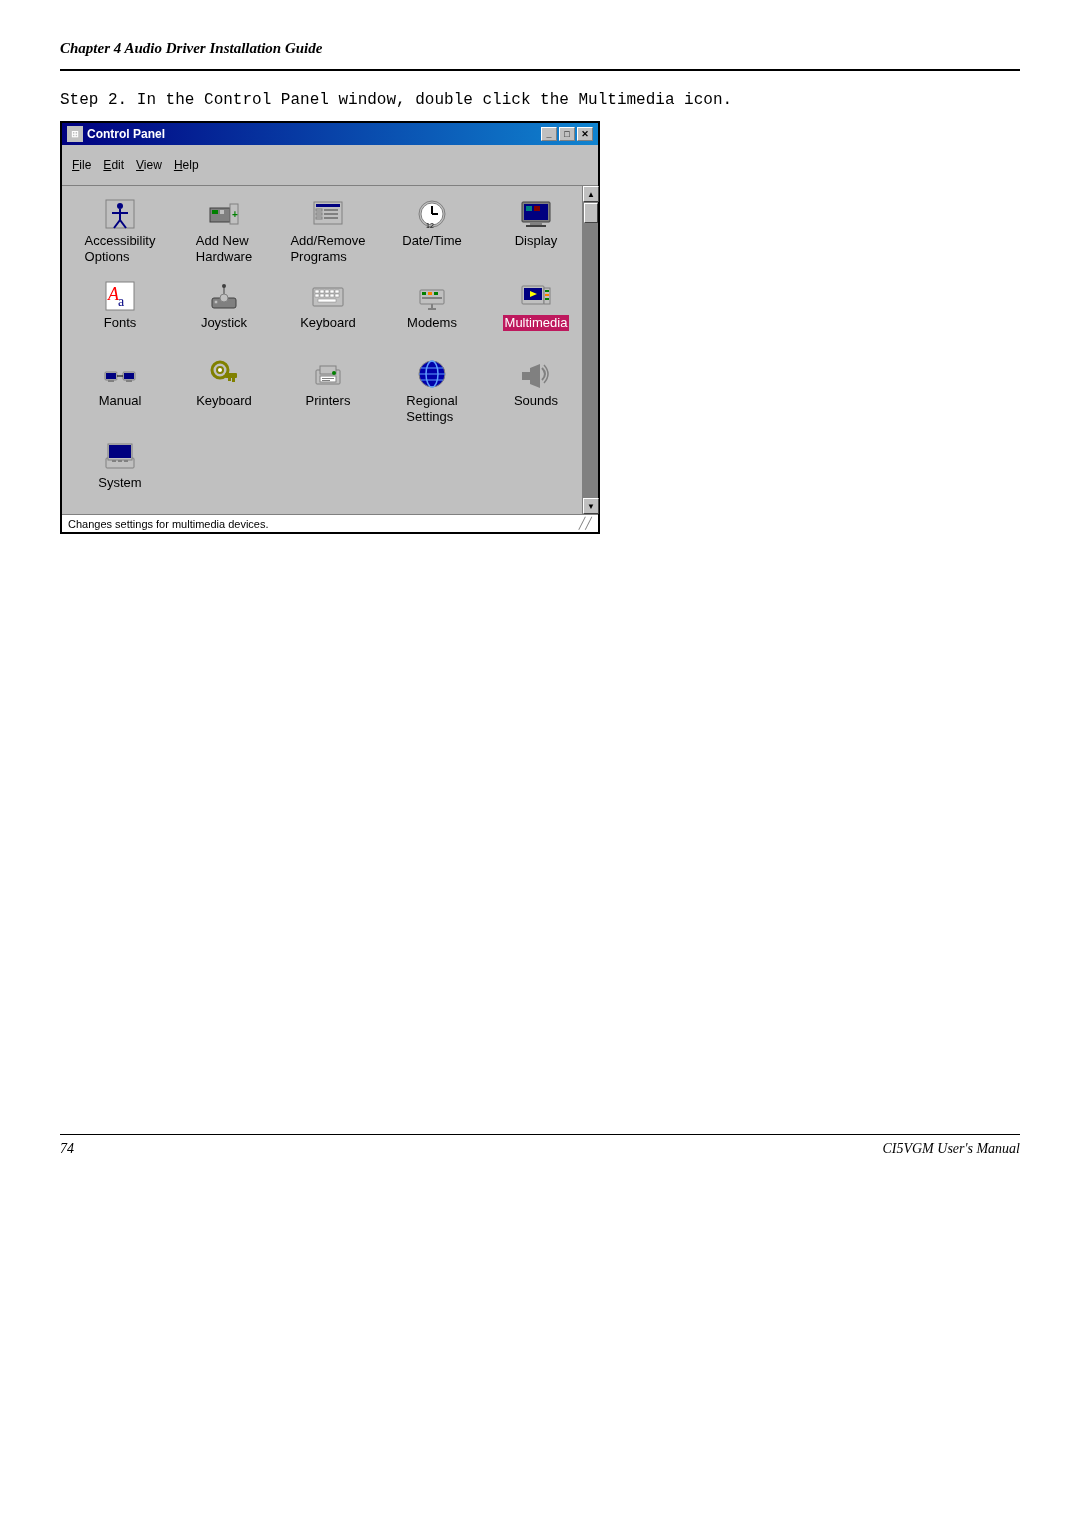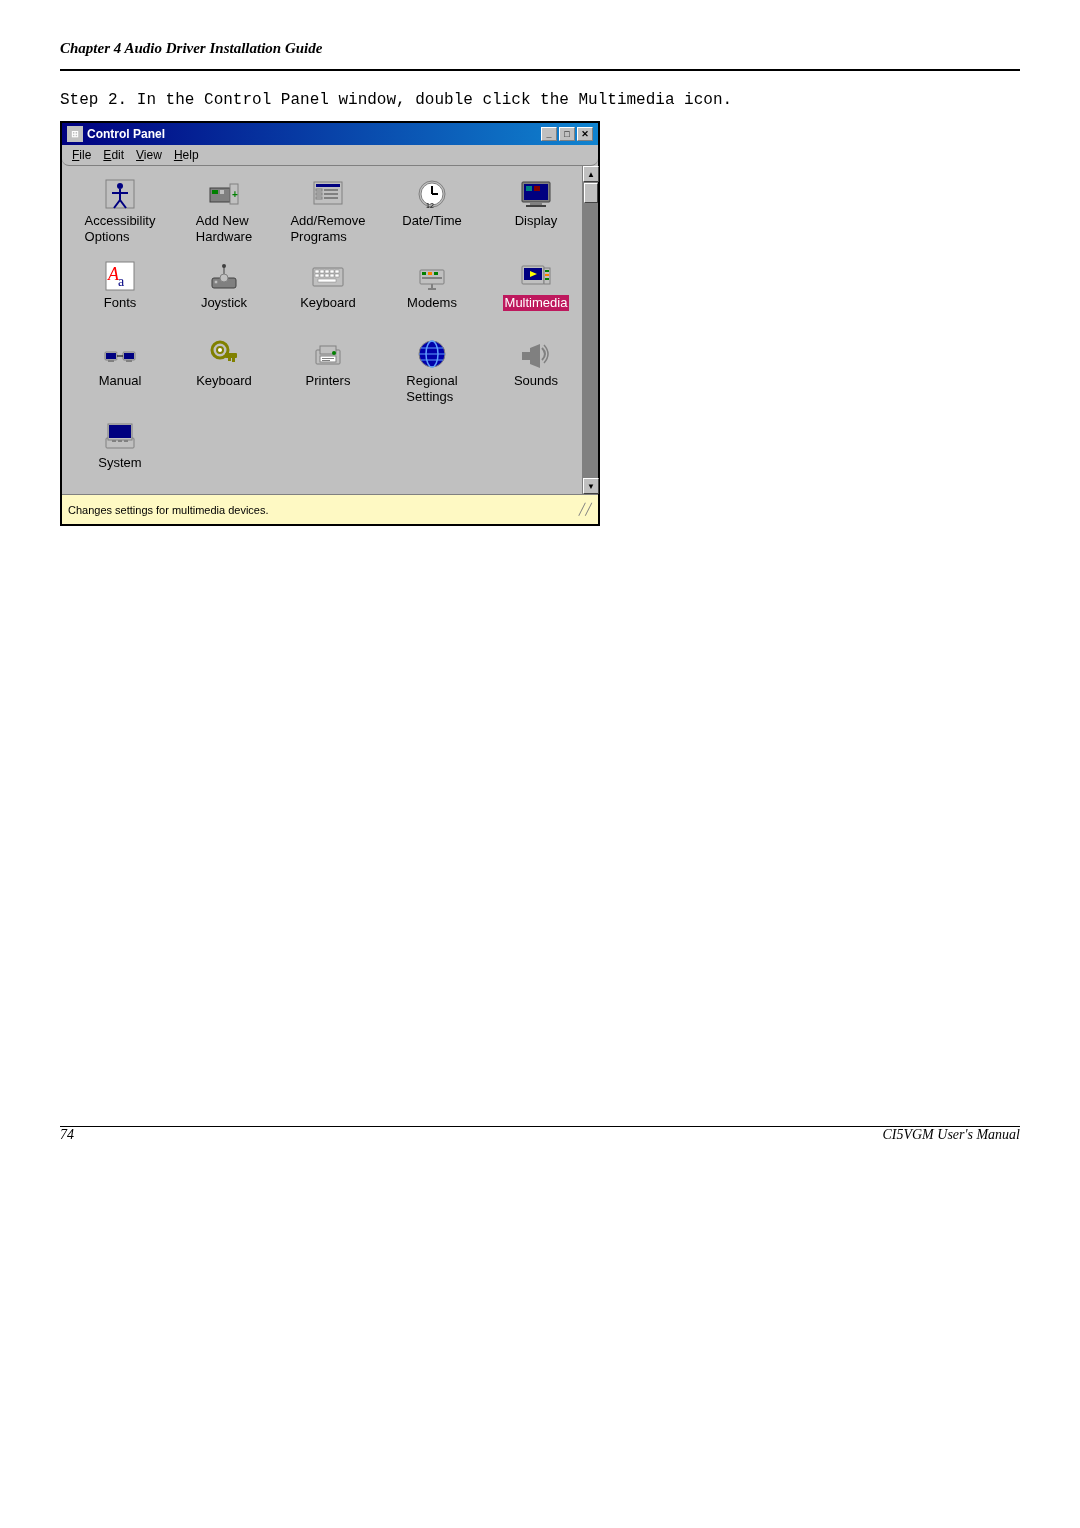--- a/index.html
+++ b/index.html
@@ -82,23 +82,22 @@
       justify-content: center;
       cursor: pointer;
       color: #000;
       font-weight: bold;
     }
 
     .win95-menubar {
       background: #c0c0c0;
       display: flex;
       gap: 0;
-      padding: 2px 4px;
+      padding: 12px 4px;
       border-bottom: 1px solid #808080;
-      border-radius: 7px;
     }
 
     .win95-menuitem {
       padding: 1px 6px;
       font-size: 12px;
       cursor: pointer;
     }
 
     .win95-content {
       background: #c0c0c0;
@@ -141,23 +140,23 @@
     }
 
     .icon-label {
       font-size: 13px;
       text-align: left;
       color: #000;
       line-height: 1.2;
     }
 
     .win95-statusbar {
-      background: #fef9c3;
+      background: #ffffff;
       border-top: 1px solid #808080;
-      padding: 8px 6px;
+      padding: 2px 6px;
       font-size: 11px;
       display: flex;
       align-items: center;
       justify-content: space-between;
     }
 
     .content-area {
       position: relative;
       display: flex;
     }
@@ -206,20 +205,21 @@
       border-bottom: 1px solid #404040;
       margin: 1px auto;
     }
 
     .page-footer {
       margin-top: 600px;
       display: flex;
       justify-content: space-between;
       align-items: center;
       border-top: 1px solid #000;
+      padding-top: 6px;
       font-style: italic;
       font-size: 14px;
       gap: 40px;
     }
 
     
     .icon-svg {
       width: 32px;
       height: 32px;
     }

